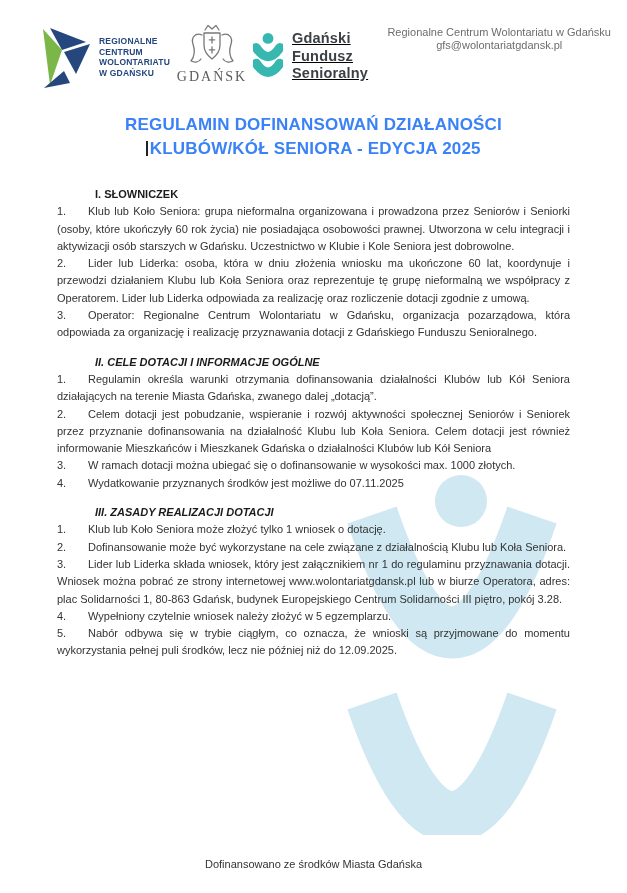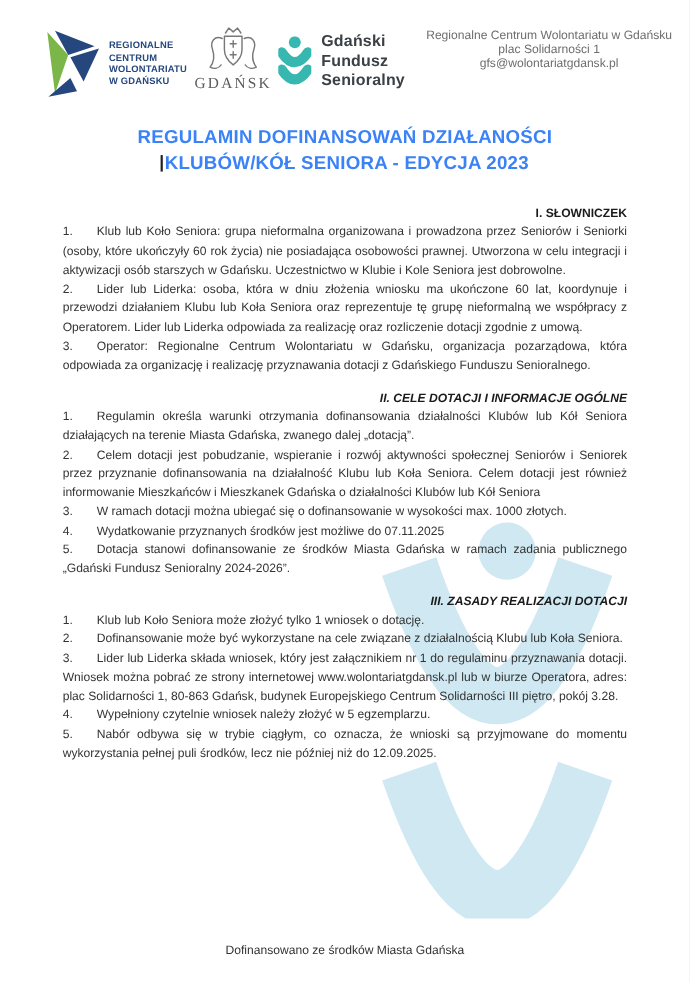--- a/index.html
+++ b/index.html
@@ -9,30 +9,30 @@
   }
   
   .watermark{position:absolute;left:330px;top:463px;width:240px;height:372px;z-index:0;}
   
   .rcw{position:absolute;left:36px;top:27px;display:flex;z-index:2;}
   .rcw-icon{width:56px;height:62px;flex:0 0 auto;}
   .rcw-text{margin:9px 0 0 7px;color:#25477e;font-weight:bold;font-size:8.5px;line-height:10.5px;letter-spacing:.2px;}
   .gdansk{position:absolute;left:172px;top:23px;width:80px;text-align:center;z-index:2;}
   .crest{width:48px;height:44px;display:block;margin:0 auto;}
   .gdansk-label{font-family:"Liberation Serif",serif;font-size:14px;letter-spacing:2px;color:#5c5c5c;margin-top:2px;text-align:center;}
-  .gfs{position:absolute;left:253px;top:30px;display:flex;z-index:2;}
+  .gfs{position:absolute;left:253px;top:30px;display:flex;z-index:2;text-decoration:underline;}
   .gfs-mark{width:30px;height:51px;margin-top:3px;flex:0 0 auto;}
   .gfs-text{margin-left:9px;font-size:14.5px;font-weight:bold;color:#3b4045;line-height:17.5px;letter-spacing:.2px;}
   .contact{position:absolute;right:16px;top:26px;text-align:center;font-size:11px;color:#6d6d6d;line-height:12.8px;z-index:2;}
   
   .title{position:absolute;left:0;right:0;top:113px;text-align:center;font-size:17px;font-weight:bold;color:#3b82f6;line-height:24px;letter-spacing:.2px;z-index:2;}
   .cursor{display:inline-block;width:1.5px;height:15px;background:#222;margin-right:2px;vertical-align:-2px;}
   
   .content{position:absolute;left:57px;top:186px;width:513px;font-size:11px;line-height:17.3px;color:#333;text-align:justify;z-index:1;}
-  .content h3{margin:0;padding-left:38px;font-size:11px;font-weight:bold;color:#1b1b1b;text-align:right;}
+  .content h3{margin:0;padding-left:38px;font-size:11px;font-weight:bold;color:#1b1b1b;text-align:left;}
   .content section + section h3{margin-top:12px;font-style:italic;}
   .content p{margin:0;}
   .num{display:inline-block;min-width:31px;}
   
   .footer{position:absolute;left:0;right:0;top:858px;text-align:center;font-size:11px;color:#333;z-index:2;}
 </style>
 </head>
 <body>
 
 <div class="page">
@@ -80,45 +80,43 @@
     </svg>
     <div class="gfs-text">
       <div>Gdański</div>
       <div>Fundusz</div>
       <div>Senioralny</div>
     </div>
   </div>
 
   <div class="contact">
     <div>Regionalne Centrum Wolontariatu w Gdańsku</div>
-    <div>plac Solidarności 1</div>
     <div>gfs@wolontariatgdansk.pl</div>
   </div>
 
   <div class="title">
     <div>REGULAMIN DOFINANSOWAŃ DZIAŁANOŚCI</div>
-    <div><span class="cursor"></span><span>KLUBÓW/KÓŁ SENIORA - EDYCJA 2023</span></div>
+    <div><span class="cursor"></span><span>KLUBÓW/KÓŁ SENIORA - EDYCJA 2025</span></div>
   </div>
 
   <main class="content">
 
     <section>
       <h3>I. SŁOWNICZEK</h3>
       <p><span class="num">1.</span><span>Klub lub Koło Seniora: grupa nieformalna organizowana i prowadzona przez Seniorów i Seniorki (osoby, które ukończyły 60 rok życia) nie posiadająca osobowości prawnej. Utworzona w celu integracji i aktywizacji osób starszych w Gdańsku. Uczestnictwo w Klubie i Kole Seniora jest dobrowolne.</span></p>
       <p><span class="num">2.</span><span>Lider lub Liderka: osoba, która w dniu złożenia wniosku ma ukończone 60 lat, koordynuje i przewodzi działaniem Klubu lub Koła Seniora oraz reprezentuje tę grupę nieformalną we współpracy z Operatorem. Lider lub Liderka odpowiada za realizację oraz rozliczenie dotacji zgodnie z umową.</span></p>
       <p><span class="num">3.</span><span>Operator: Regionalne Centrum Wolontariatu w Gdańsku, organizacja pozarządowa, która odpowiada za organizację i realizację przyznawania dotacji z Gdańskiego Funduszu Senioralnego.</span></p>
     </section>
 
     <section>
       <h3>II. CELE DOTACJI I INFORMACJE OGÓLNE</h3>
       <p><span class="num">1.</span><span>Regulamin określa warunki otrzymania dofinansowania działalności Klubów lub Kół Seniora działających na terenie Miasta Gdańska, zwanego dalej „dotacją”.</span></p>
       <p><span class="num">2.</span><span>Celem dotacji jest pobudzanie, wspieranie i rozwój aktywności społecznej Seniorów i Seniorek przez przyznanie dofinansowania na działalność Klubu lub Koła Seniora. Celem dotacji jest również informowanie Mieszkańców i Mieszkanek Gdańska o działalności Klubów lub Kół Seniora</span></p>
       <p><span class="num">3.</span><span>W ramach dotacji można ubiegać się o dofinansowanie w wysokości max. 1000 złotych.</span></p>
       <p><span class="num">4.</span><span>Wydatkowanie przyznanych środków jest możliwe do 07.11.2025</span></p>
-      <p><span class="num">5.</span><span>Dotacja stanowi dofinansowanie ze środków Miasta Gdańska w ramach zadania publicznego „Gdański Fundusz Senioralny 2024-2026”.</span></p>
     </section>
 
     <section>
       <h3>III. ZASADY REALIZACJI DOTACJI</h3>
       <p><span class="num">1.</span><span>Klub lub Koło Seniora może złożyć tylko 1 wniosek o dotację.</span></p>
       <p><span class="num">2.</span><span>Dofinansowanie może być wykorzystane na cele związane z działalnością Klubu lub Koła Seniora.</span></p>
       <p><span class="num">3.</span><span>Lider lub Liderka składa wniosek, który jest załącznikiem nr 1 do regulaminu przyznawania dotacji. Wniosek można pobrać ze strony internetowej www.wolontariatgdansk.pl lub w biurze Operatora, adres: plac Solidarności 1, 80-863 Gdańsk, budynek Europejskiego Centrum Solidarności III piętro, pokój 3.28.</span></p>
       <p><span class="num">4.</span><span>Wypełniony czytelnie wniosek należy złożyć w 5 egzemplarzu.</span></p>
       <p><span class="num">5.</span><span>Nabór odbywa się w trybie ciągłym, co oznacza, że wnioski są przyjmowane do momentu wykorzystania pełnej puli środków, lecz nie później niż do 12.09.2025.</span></p>
     </section>

